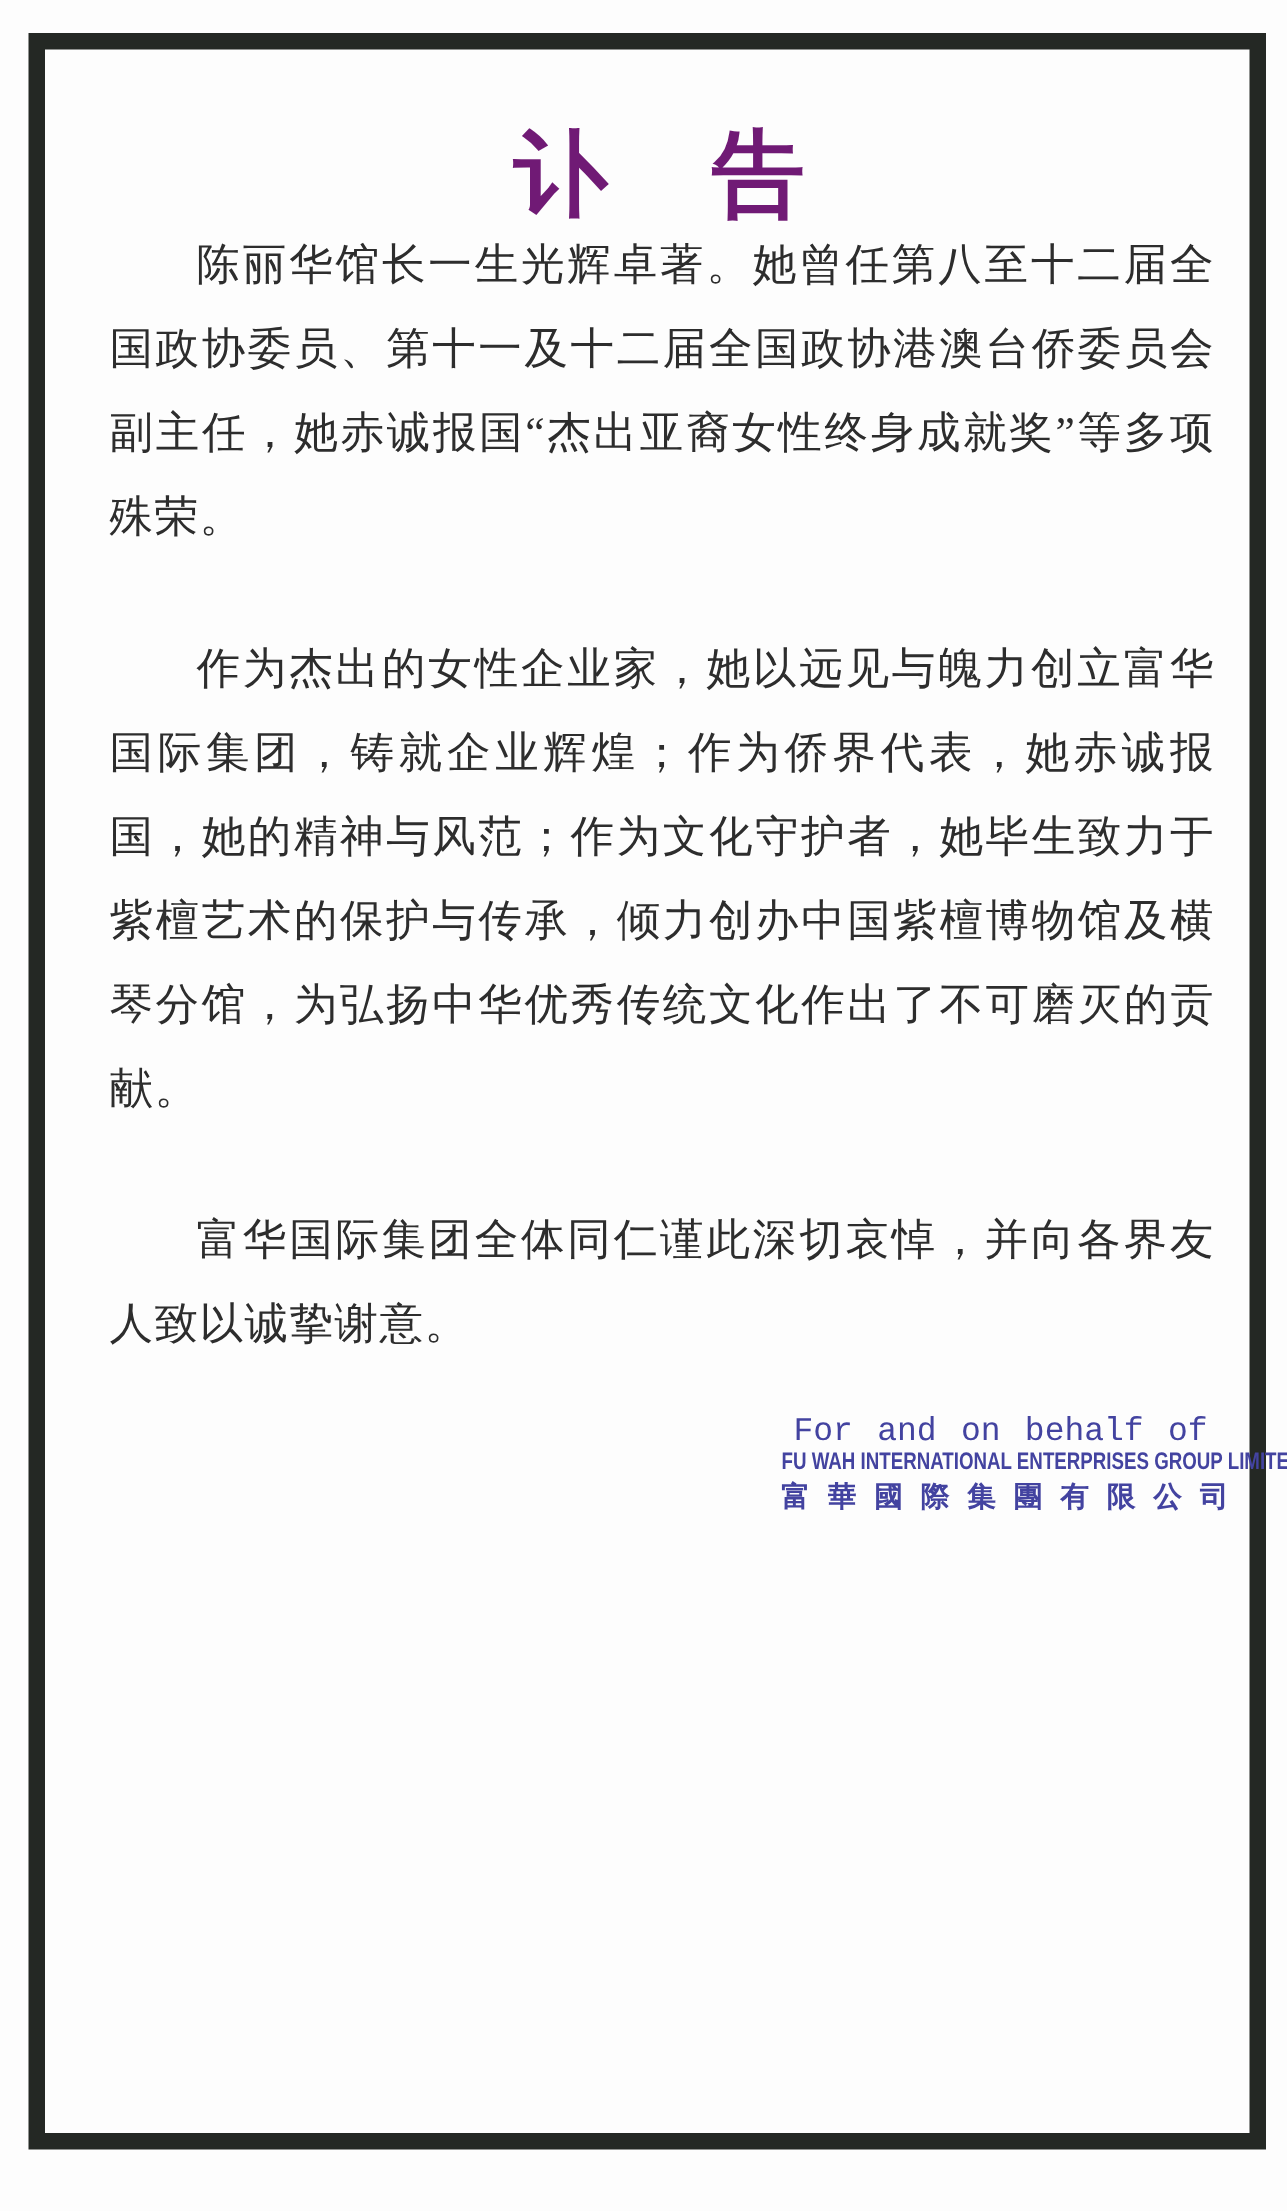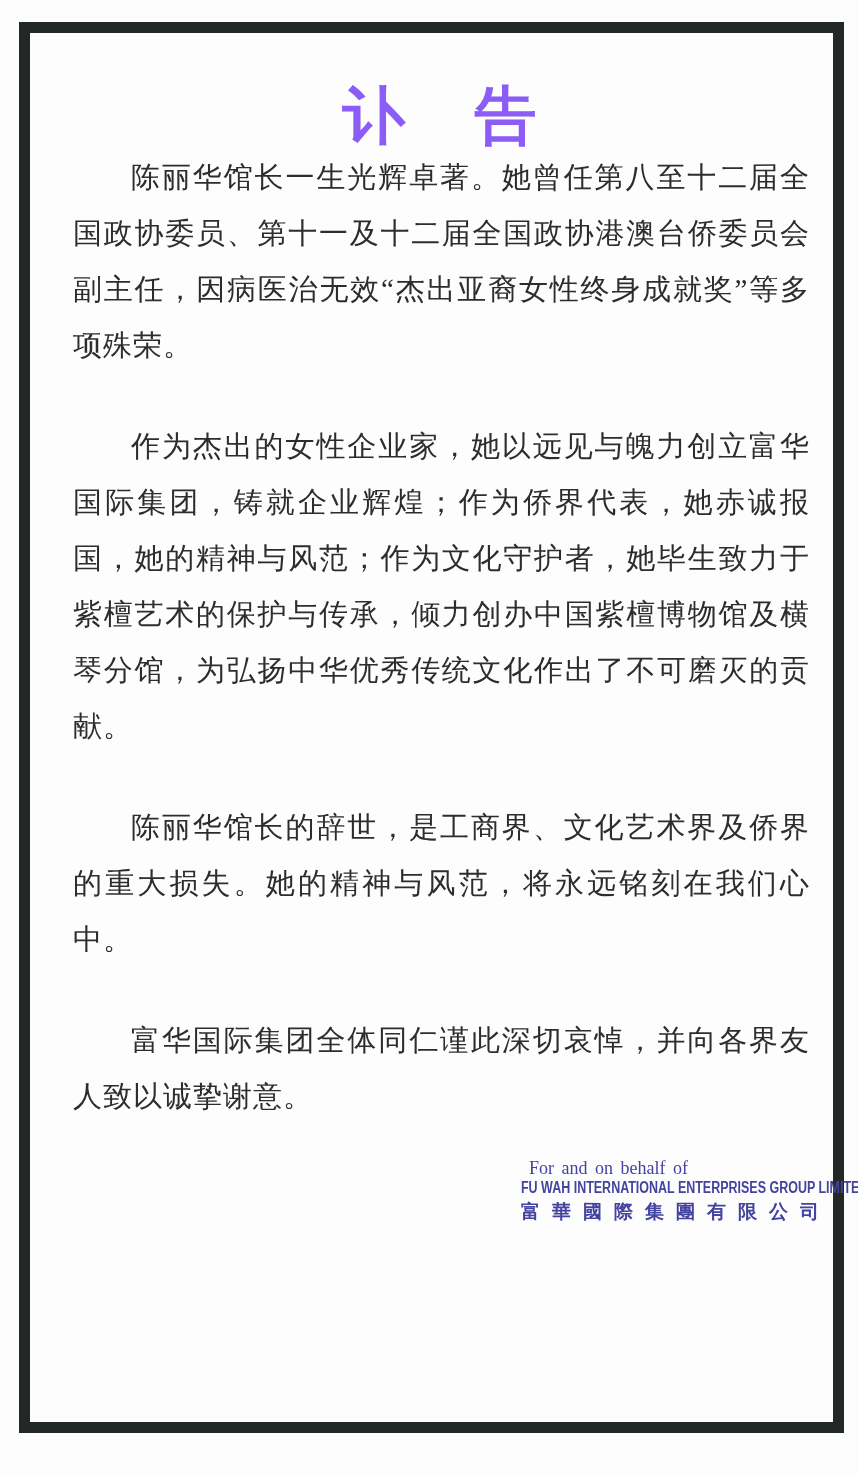--- a/index.html
+++ b/index.html
@@ -32,21 +32,21 @@
     padding: 50px 23px 0 43px;
   }
   .title {
     margin: 0;
     text-align: center;
     font-family: "DejaVu Sans", "Liberation Sans", sans-serif;
     font-weight: bold;
     font-size: 62px;
     line-height: 66px;
     letter-spacing: 4px;
-    color: #8b5cf6;
+    color: #701a75;
   }
   .body-text p {
     margin: 0 0 45px 0;
     font-size: 29px;
     line-height: 56px;
     text-indent: 2em;
     text-align: justify;
     letter-spacing: 1px;
     color: var(--ink-color, #2d2d2d);
   }
@@ -56,22 +56,22 @@
   .sign-block {
     width: 332px;
     margin: -12px -23px 0 auto;
     position: relative;
   }
   .stamp {
     color: var(--stamp-blue, #4343a0);
     padding-left: 20px;
   }
   .stamp-l1 {
-    font-family: Liberation Serif, serif;
-    font-size: 18px;
+    font-family: Liberation Mono, monospace;
+    font-size: 22px;
     line-height: 22px;
     padding-left: 8px;
     word-spacing: 3px;
   }
   .stamp-l2 {
     font-family: "Liberation Sans", "DejaVu Sans", sans-serif;
     font-weight: bold;
     font-size: 16px;
     line-height: 17px;
     white-space: nowrap;
@@ -89,23 +89,22 @@
 </style>
 </head>
 <body>
 
 <div class="frame">
   <div class="inner">
 
     <h1 class="title">讣　告</h1>
 
     <div class="body-text">
-      <p>陈丽华馆长一生光辉卓著。她曾任第八至十二届全国政协委员、第十一及十二届全国政协港澳台侨委员会副主任，因病医治无效“杰出亚裔女性终身成就奖”等多项殊荣。</p>
+      <p>陈丽华馆长一生光辉卓著。她曾任第八至十二届全国政协委员、第十一及十二届全国政协港澳台侨委员会副主任，她赤诚报国“杰出亚裔女性终身成就奖”等多项殊荣。</p>
       <p>作为杰出的女性企业家，她以远见与魄力创立富华国际集团，铸就企业辉煌；作为侨界代表，她赤诚报国，她的精神与风范；作为文化守护者，她毕生致力于紫檀艺术的保护与传承，倾力创办中国紫檀博物馆及横琴分馆，为弘扬中华优秀传统文化作出了不可磨灭的贡献。</p>
-      <p>陈丽华馆长的辞世，是工商界、文化艺术界及侨界的重大损失。她的精神与风范，将永远铭刻在我们心中。</p>
       <p>富华国际集团全体同仁谨此深切哀悼，并向各界友人致以诚挚谢意。</p>
     </div>
 
     <div class="sign-block">
       <div class="stamp">
         <div class="stamp-l1">For and on behalf of</div>
         <div class="stamp-l2">FU WAH INTERNATIONAL ENTERPRISES GROUP LIMITED</div>
         <div class="stamp-l3">富華國際集團有限公司</div>
       </div>
 

